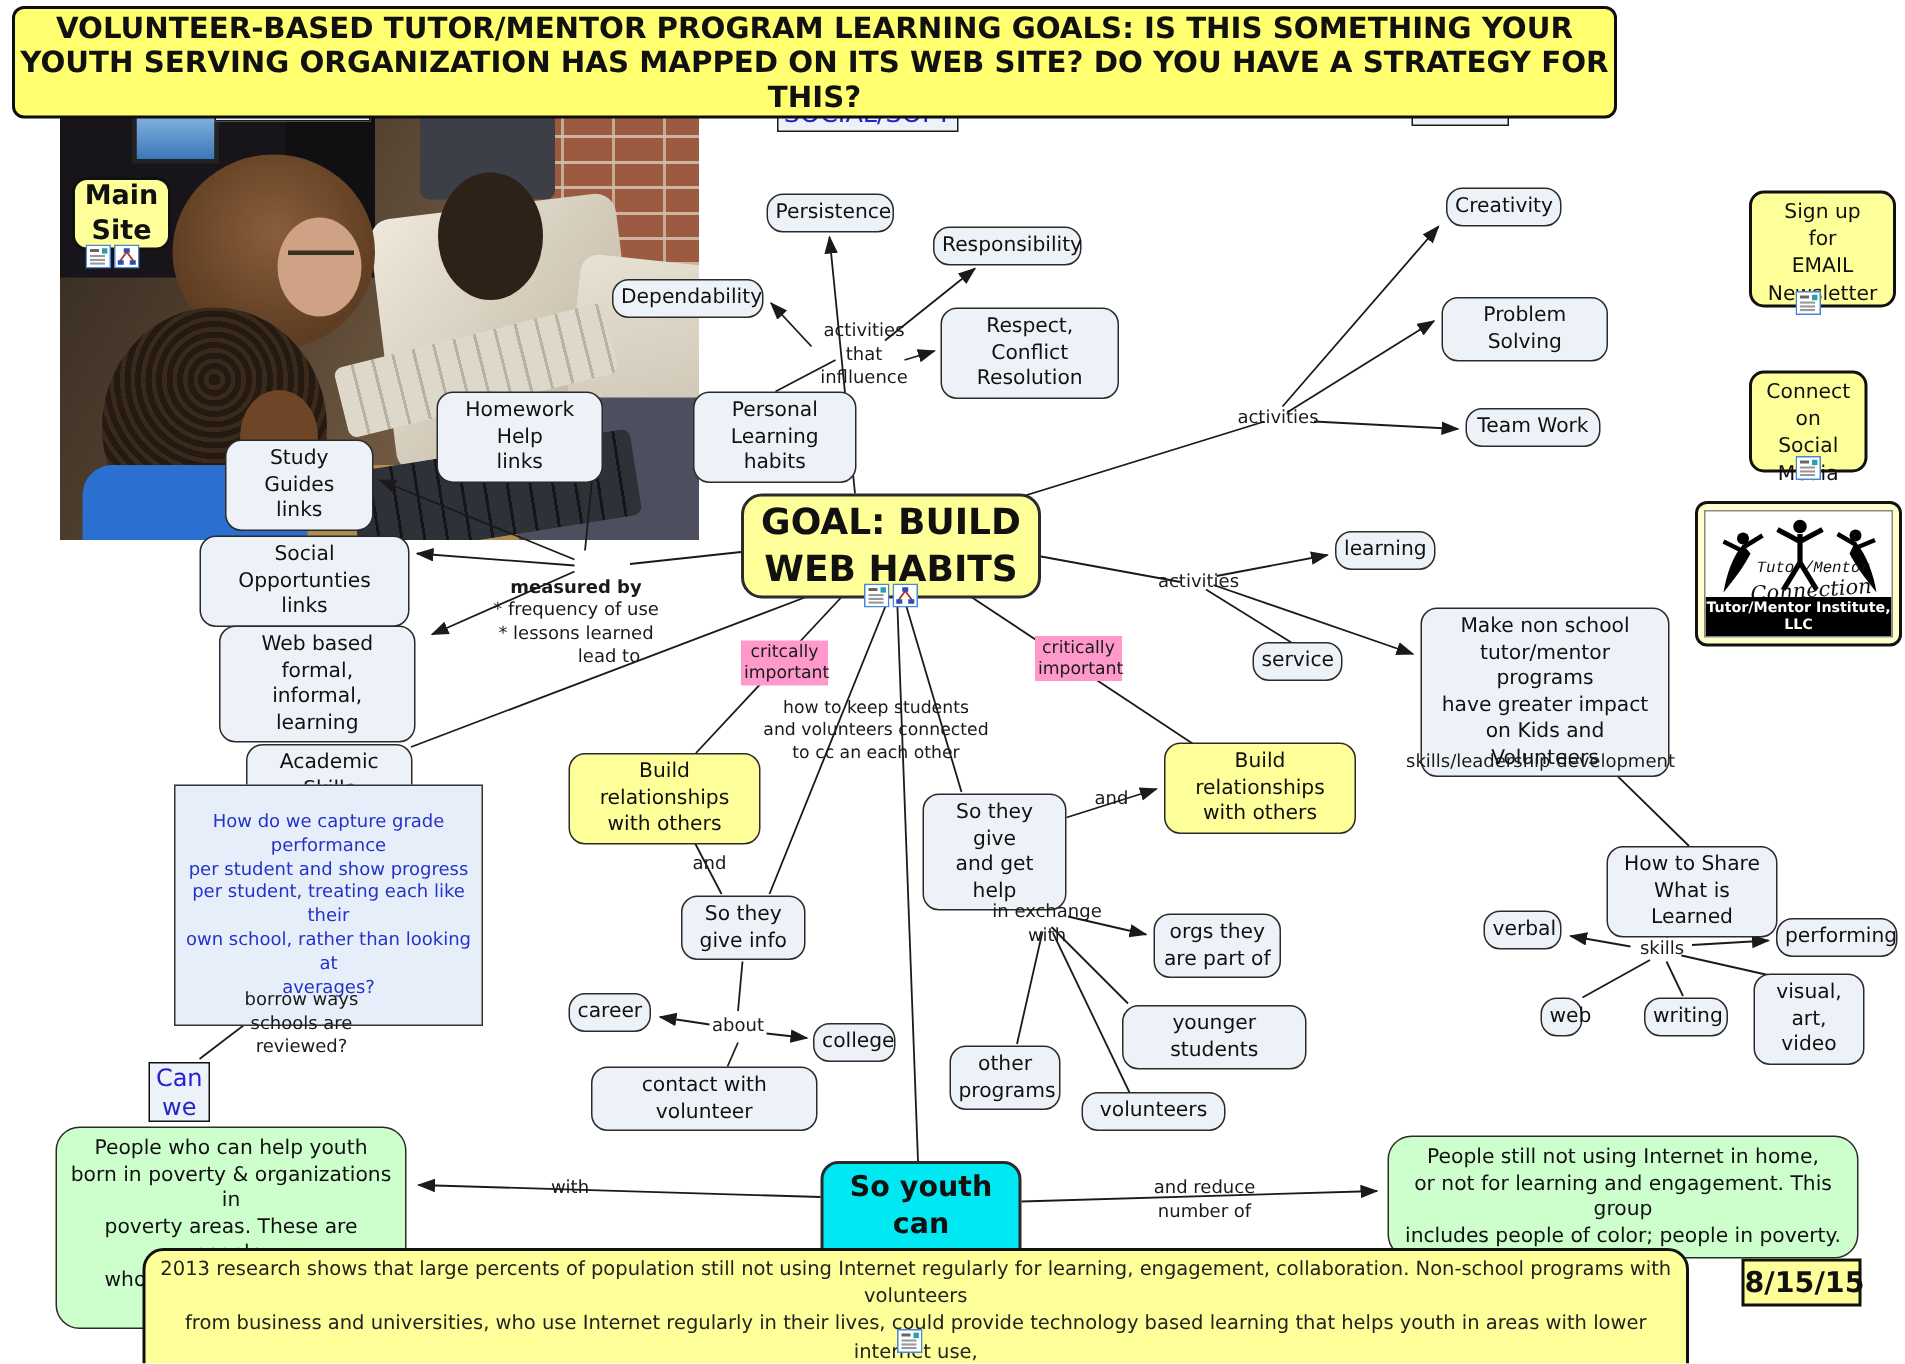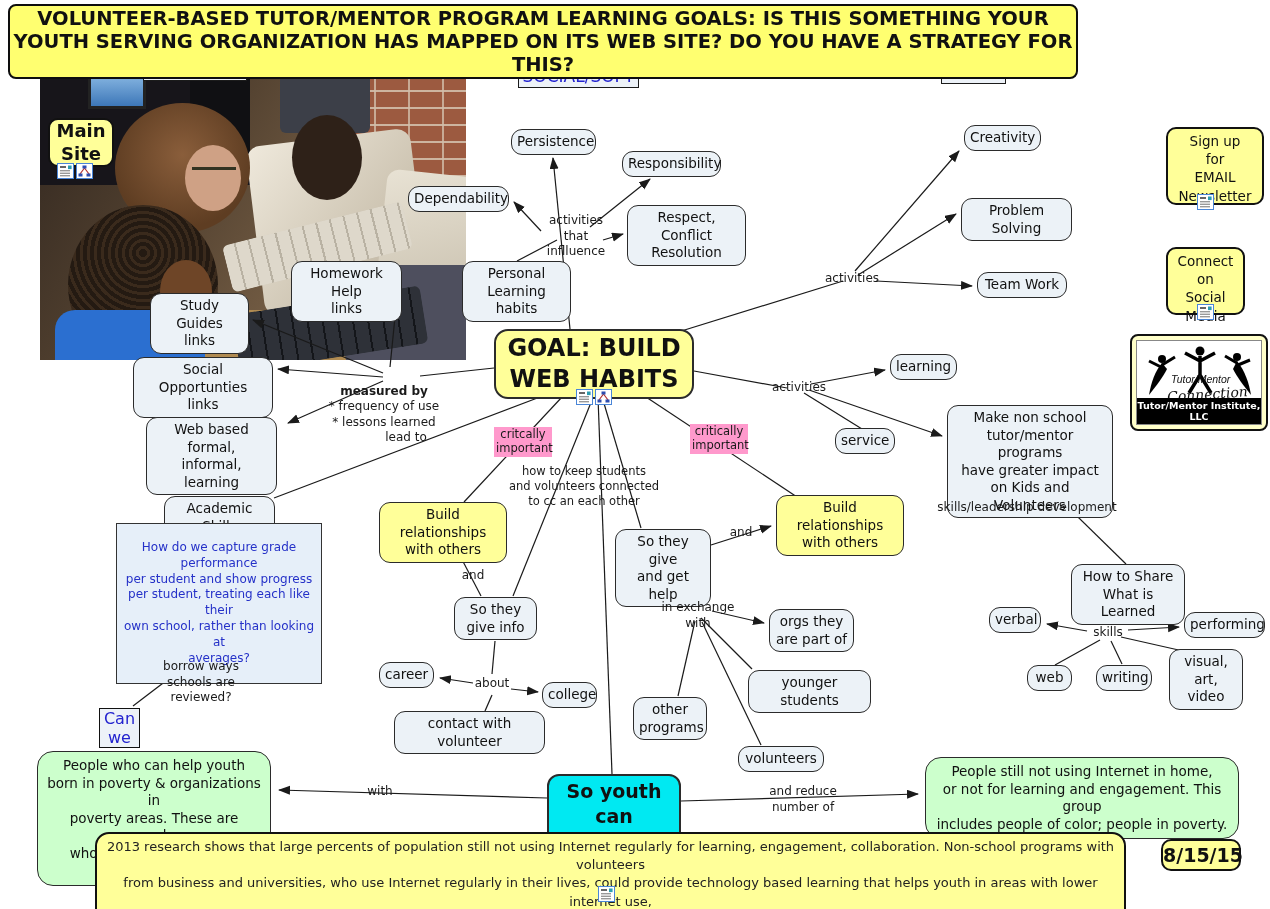--- a/index.html
+++ b/index.html
@@ -53,29 +53,29 @@
        font-size:12px;line-height:1.32;text-align:center;white-space:pre-line;padding:16px 2px;box-sizing:border-box;}
   .canwe{position:absolute;z-index:3;background:#EDF2F8;border:1px solid #111;color:#2323CF;
        font-size:16px;text-align:center;padding:0 2px;box-sizing:border-box;}
   .elabel{position:absolute;z-index:3;font-size:12px;color:#1a1a1a;text-align:center;
        white-space:pre-line;line-height:1.3;}
   .pinklbl{background:#FF99CC;font-size:11.5px;line-height:1.2;padding:1px 2px;}
   .bold{font-weight:bold;}
   .sidebox{position:absolute;z-index:3;background:#FFFF99;border:2px solid #111;border-radius:10px;
        font-size:13.5px;line-height:1.35;text-align:center;white-space:pre-line;padding:3px 2px;box-sizing:border-box;}
   .datebox{position:absolute;left:1161px;top:839px;width:80px;z-index:3;background:#FFFF99;border:2px solid #111;
-       border-radius:10px;font-weight:bold;font-size:19px;text-align:center;padding:3px 0;box-sizing:border-box;}
+       border-radius:0;font-weight:bold;font-size:19px;text-align:center;padding:3px 0;box-sizing:border-box;}
   .footerbox{position:absolute;left:95px;top:832px;width:1031px;z-index:3;background:#FFFF99;border:2px solid #111;
        border-radius:14px;font-size:13px;line-height:1.4;color:#222;text-align:center;
        white-space:pre-line;padding:4px 8px;box-sizing:border-box;}
   .iconrow{position:absolute;z-index:5;display:flex;gap:2px;}
   .logo{position:absolute;left:1130px;top:334px;width:138px;height:97px;z-index:3;background:#FFFFC9;
        border:2px solid #111;border-radius:8px;box-sizing:border-box;padding:4px;}
   .logo .inner{position:relative;width:100%;height:100%;background:#fff;border:1px solid #888;box-sizing:border-box;overflow:hidden;}
-  .logo .script1{position:absolute;left:34px;top:32px;font-family:Liberation Sans, sans-serif;font-style:italic;font-size:10.5px;color:#111;z-index:2;}
+  .logo .script1{position:absolute;left:34px;top:32px;font-family:Liberation Mono, monospace;font-style:italic;font-size:10.5px;color:#111;z-index:2;}
   .logo .script2{position:absolute;left:30px;top:45px;font-family:"DejaVu Serif",serif;font-style:italic;font-size:14px;color:#111;transform:rotate(-4deg);z-index:2;}
   .logo .bar{position:absolute;left:0;bottom:0;width:100%;background:#000;color:#fff;font-size:9.5px;
        font-weight:bold;text-align:center;padding:2px 0;z-index:3;}
 </style>
 </head>
 <body>
 
 <div id="canvas">
 
   <div class="photo">
@@ -242,21 +242,21 @@
   <div class="node" style="left:947px;top:405px;width:166px;">Make non school
 tutor/mentor programs
 have greater impact
 on Kids and Volunteers</div>
   <div class="elabel" style="left:927px;top:500px;width:200px;">skills/leadership development</div>
   <div class="node" style="left:1071px;top:564px;width:114px;">How to Share
 What is Learned</div>
   <div class="elabel" style="left:1089px;top:625px;width:38px;">skills</div>
   <div class="node" style="left:989px;top:607px;width:52px;">verbal</div>
   <div class="node" style="left:1184px;top:612px;width:81px;">performing</div>
-  <div class="node" style="left:1027px;top:665px;width:45px;">web</div>
+  <div class="node" style="left:1027px;top:665px;width:28px;">web</div>
   <div class="node" style="left:1096px;top:665px;width:56px;">writing</div>
   <div class="node" style="left:1169px;top:649px;width:74px;">visual,
 art, video</div>
 
   <div class="elabel pinklbl" style="left:494px;top:427px;width:54px;">critcally
 important</div>
   <div class="elabel pinklbl" style="left:690px;top:424px;width:54px;">critically
 important</div>
   <div class="elabel" style="left:508px;top:464px;width:152px;font-size:11.5px;">how to keep students
 and volunteers connected
@@ -270,21 +270,21 @@
   <div class="node" style="left:454px;top:597px;width:83px;">So they
 give info</div>
   <div class="node" style="left:615px;top:529px;width:96px;">So they give
 and get help</div>
   <div class="elabel" style="left:648px;top:600px;width:100px;">in exchange with</div>
   <div class="node" style="left:769px;top:609px;width:85px;">orgs they
 are part of</div>
   <div class="node" style="left:748px;top:670px;width:123px;">younger students</div>
   <div class="node" style="left:633px;top:697px;width:74px;">other
 programs</div>
-  <div class="node" style="left:721px;top:746px;width:86px;margin-left:17px;">volunteers</div>
+  <div class="node" style="left:721px;top:728px;width:96px;">volunteers</div>
   <div class="node" style="left:379px;top:662px;width:55px;">career</div>
   <div class="elabel" style="left:472px;top:676px;width:40px;">about</div>
   <div class="node" style="left:542px;top:682px;width:55px;">college</div>
   <div class="node" style="left:394px;top:711px;width:151px;">contact with volunteer</div>
 
   <div class="elabel" style="left:160px;top:659px;width:82px;">borrow ways
 schools are
 reviewed?</div>
   <div class="canwe" style="left:99px;top:708px;width:41px;">Can we</div>
 

